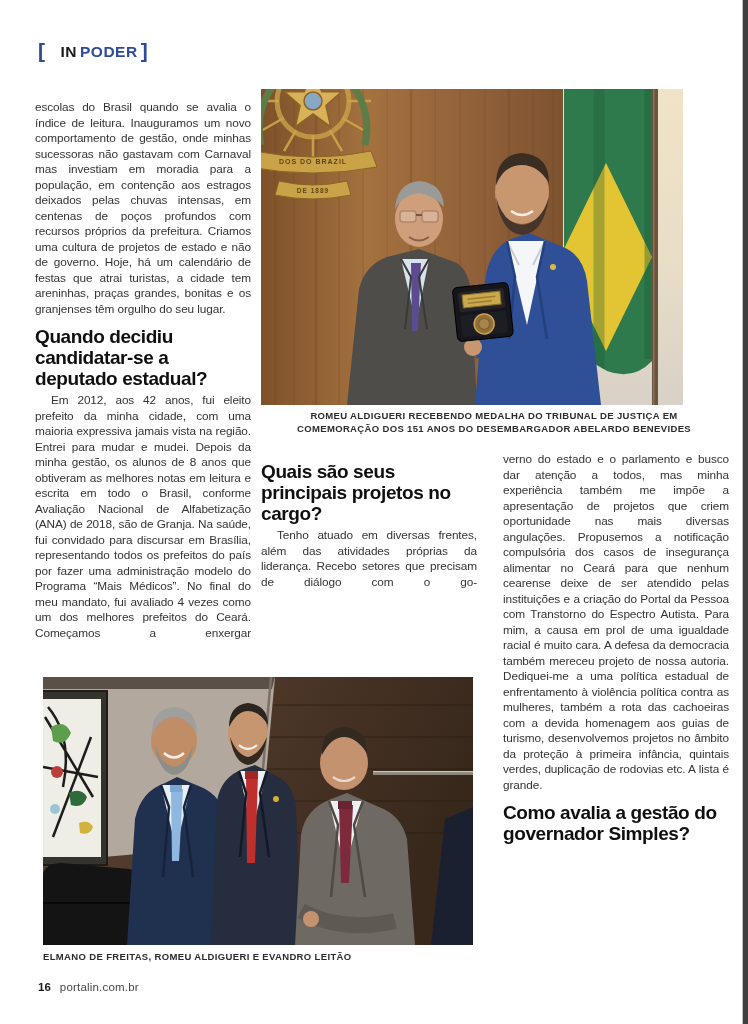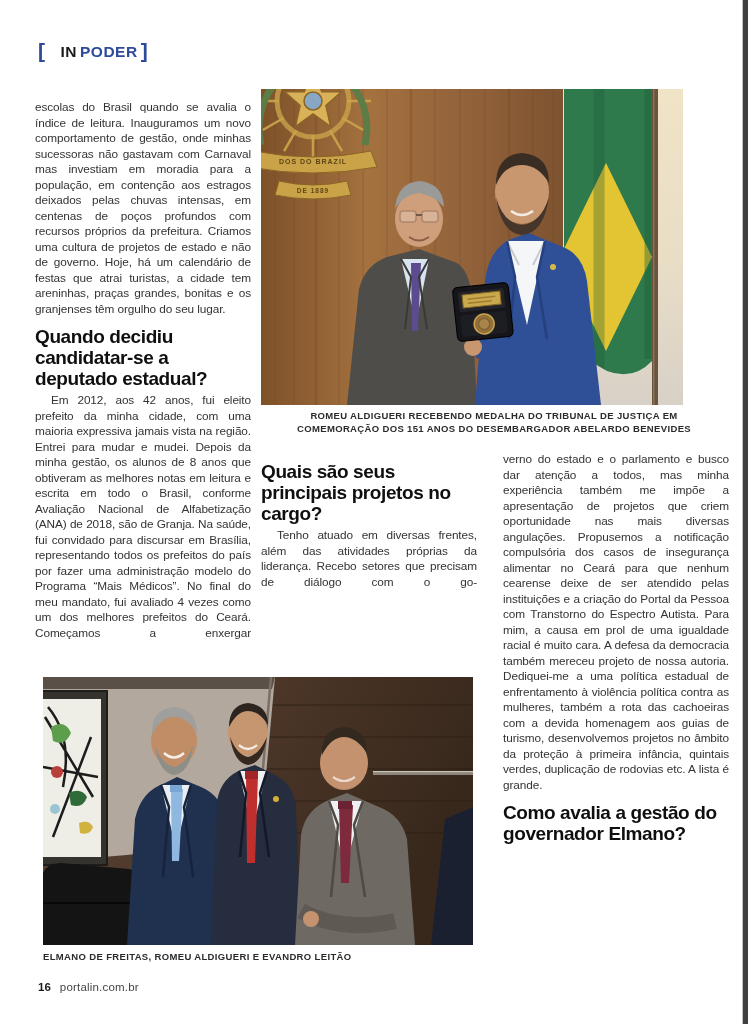--- a/index.html
+++ b/index.html
@@ -162,21 +162,21 @@
     <div>COMEMORAÇÃO DOS 151 ANOS DO DESEMBARGADOR ABELARDO BENEVIDES</div>
   </div>
 
   <div class="col" id="col2">
     <h2>Quais são seus principais projetos no cargo?</h2>
     <p class="indent justify-last">Tenho atuado em diversas frentes, além das atividades próprias da liderança. Recebo setores que precisam de diálogo com o go-</p>
   </div>
 
   <div class="col" id="col3">
     <p>verno do estado e o parlamento e busco dar atenção a todos, mas minha experiência também me impõe a apresentação de projetos que criem oportunidade nas mais diversas angulações. Propusemos a notificação compulsória dos casos de insegurança alimentar no Ceará para que nenhum cearense deixe de ser atendido pelas instituições e a criação do Portal da Pessoa com Transtorno do Espectro Autista. Para mim, a causa em prol de uma igualdade racial é muito cara. A defesa da democracia também mereceu projeto de nossa autoria. Dediquei-me a uma política estadual de enfrentamento à violência política contra as mulheres, também a rota das cachoeiras com a devida homenagem aos guias de turismo, desenvolvemos projetos no âmbito da proteção à primeira infância, quintais verdes, duplicação de rodovias etc. A lista é grande.</p>
-    <h2>Como avalia a gestão do governador Elmano?</h2>
+    <h2>Como avalia a gestão do governador Simples?</h2>
   </div>
 
   <figure class="photo" id="photo-bottom" style="margin:0;">
     <svg viewBox="0 0 430 268" width="430" height="268">
       <defs>
         <linearGradient id="gDarkWood" x1="0" y1="0" x2="1" y2="0.3">
           <stop offset="0" stop-color="#5e4736"></stop>
             <stop offset="0.55" stop-color="#4a3527"></stop>
           <stop offset="1" stop-color="#38281c"></stop>
         </linearGradient>

